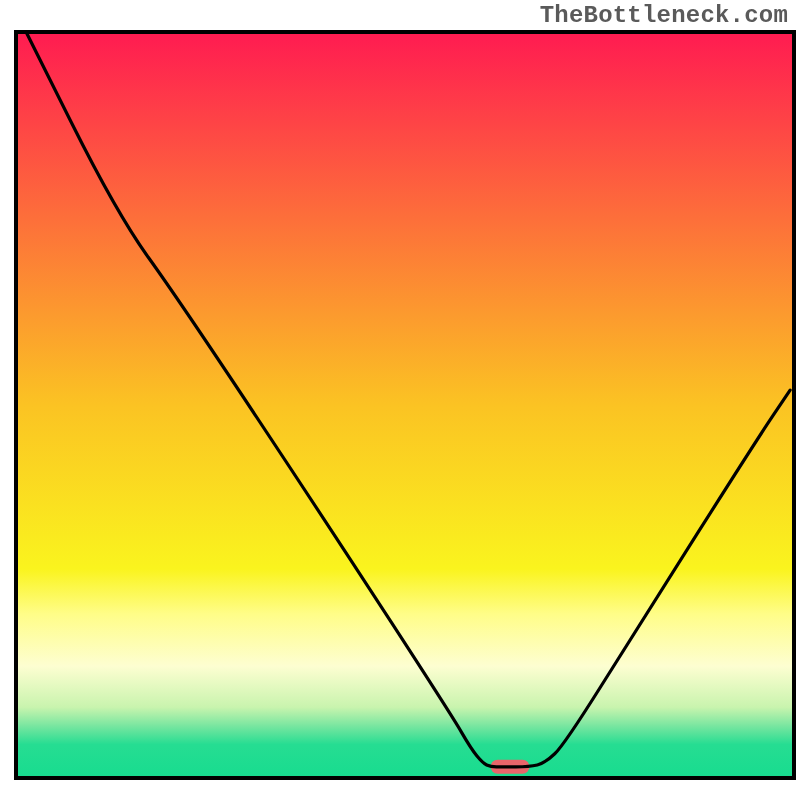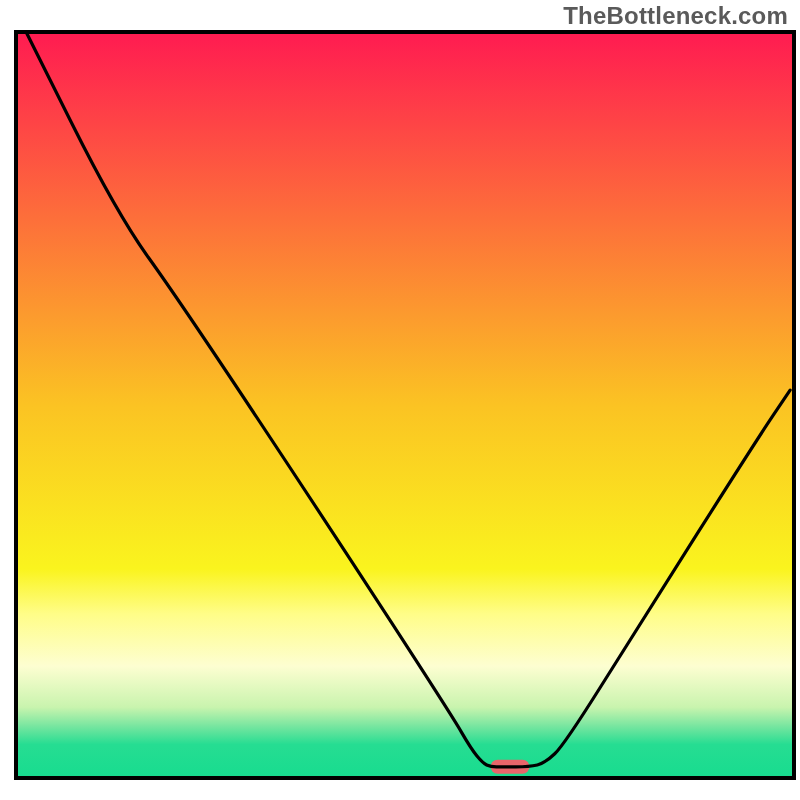--- a/index.html
+++ b/index.html
@@ -16,20 +16,21 @@
     height: 800px;
   }
   .watermark {
     position: absolute;
     top: 2px;
     right: 12px;
     font-size: 24px;
     font-weight: bold;
     color: #5a5a5a;
     letter-spacing: 0.2px;
+    font-family: Liberation Mono, monospace;
   }
   svg {
     display: block;
   }
 </style>
 </head>
 <body>
 
 <div class="container">
   <div class="watermark">TheBottleneck.com</div>

